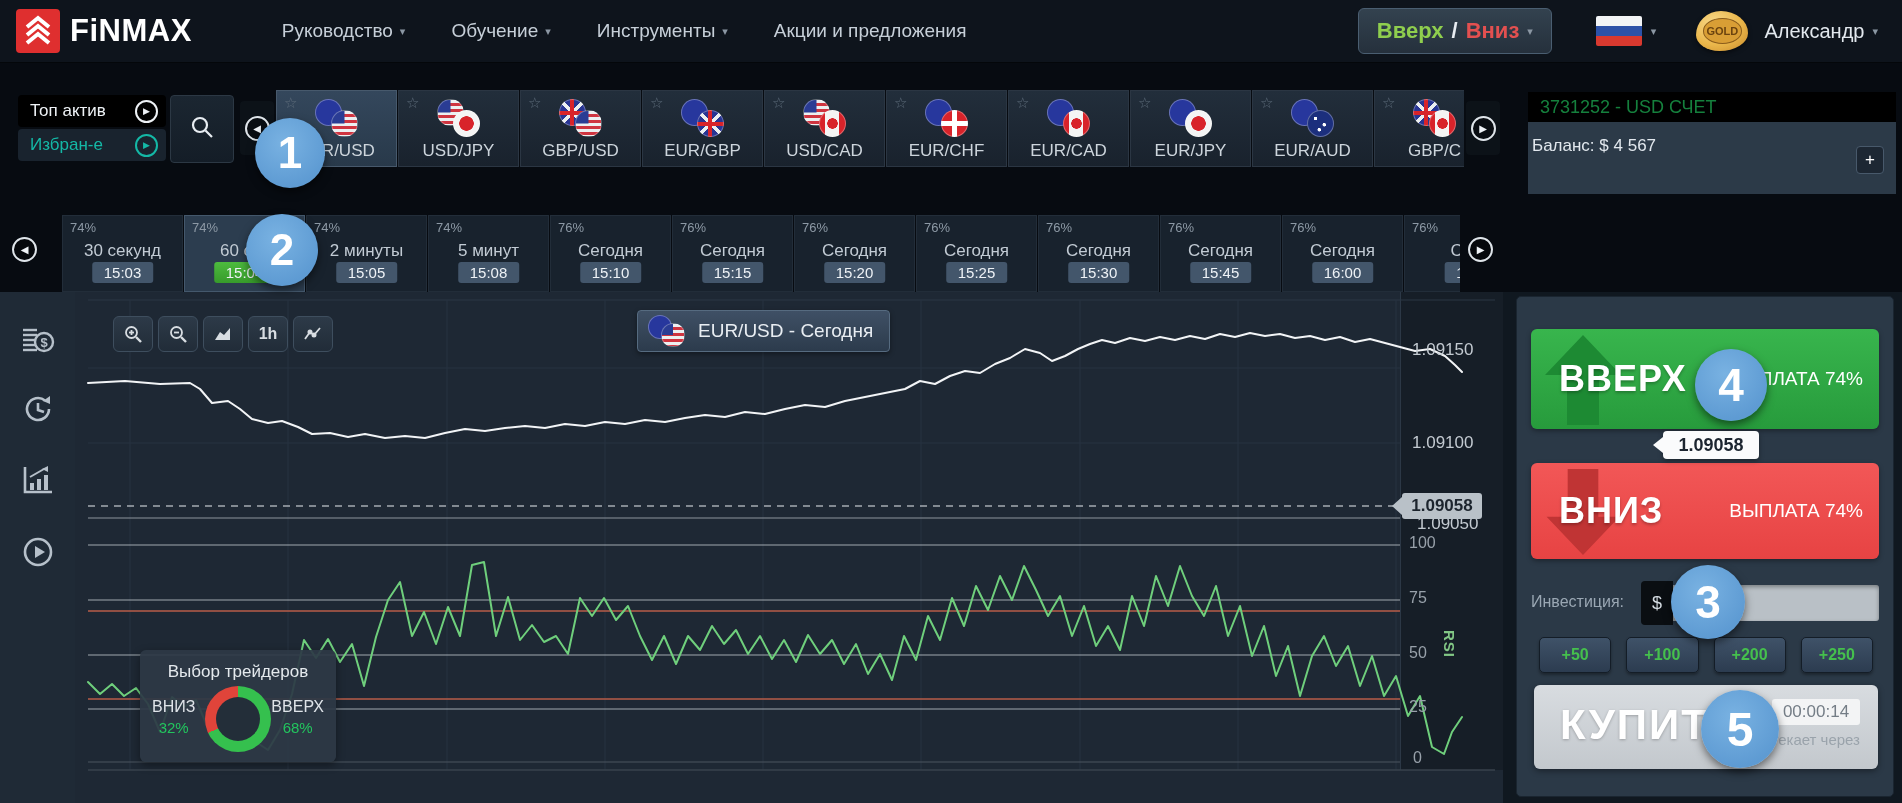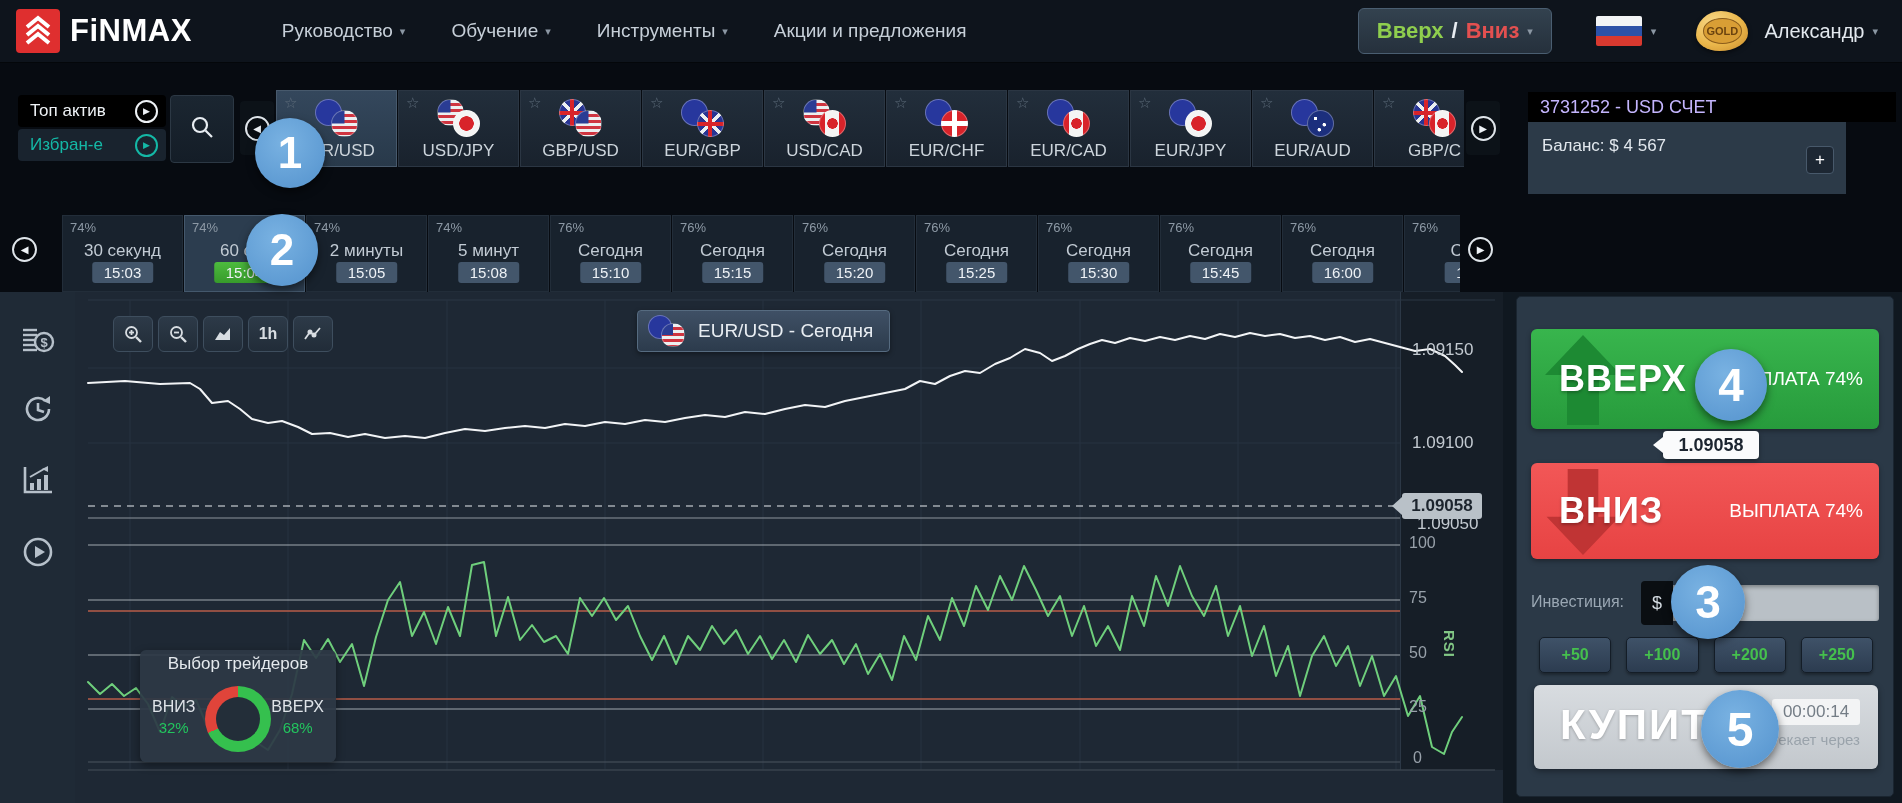--- a/index.html
+++ b/index.html
@@ -64,24 +64,24 @@
                     linear-gradient(-45deg,transparent 45%,#eceff1 45% 55%,transparent 55%),#283593;}
   .f-cad{background:linear-gradient(90deg,#d8232a 0 22%,transparent 22% 78%,#d8232a 78%),
                     radial-gradient(circle at 50% 50%,#d8232a 0 5px,#f4f4f4 5.5px);}
   .f-chf{background:linear-gradient(0deg,transparent 40%,#fff 40% 60%,transparent 60%),
                     linear-gradient(90deg,transparent 40%,#fff 40% 60%,transparent 60%),#d8232a;}
   .f-aud{background:radial-gradient(circle at 30% 30%,#fff 0 1.5px,transparent 2px),
                     radial-gradient(circle at 65% 55%,#fff 0 1.5px,transparent 2px),
                     radial-gradient(circle at 45% 75%,#fff 0 1.5px,transparent 2px),#1c2f7d;}
 
   
-  #account-header{position:absolute;left:1528px;top:92px;width:368px;height:30px;background:#000;color:#c4b5fd;
+  #account-header{position:absolute;left:1528px;top:92px;width:368px;height:30px;background:#000;color:#15803d;
                   font-size:18px;display:flex;align-items:center;padding-left:12px;box-sizing:border-box;}
-  #balance-box{position:absolute;left:1528px;top:122px;width:318px;height:72px;background:#2c3a48;color:#e2e8ee;
-               font-size:17px;padding:11px 14px;box-sizing:border-box;line-height:26px;}
+  #balance-box{position:absolute;left:1528px;top:122px;width:368px;height:72px;background:#2c3a48;color:#e2e8ee;
+               font-size:17px;padding:11px 4px;box-sizing:border-box;line-height:26px;}
   #add-funds{position:absolute;right:12px;top:24px;width:26px;height:26px;background:#1d2733;border:1px solid #48596b;
              border-radius:4px;color:#fff;font-size:17px;display:flex;align-items:center;justify-content:center;cursor:pointer;}
   #deposit-btn{position:absolute;left:1538px;top:243px;width:340px;height:38px;border:none;border-radius:3px;
                background:linear-gradient(#f3ad14,#e29206);color:#fff;font-size:17px;font-weight:bold;letter-spacing:1.5px;
                box-shadow:0 2px 4px rgba(0,0,0,.45);cursor:pointer;font-family:inherit;}
 
   
   #tf-prev{position:absolute;left:12px;top:237px;}
   #tf-next{position:absolute;left:1468px;top:237px;}
   #tf-tabs{position:absolute;left:62px;top:215px;width:1398px;height:77px;display:flex;overflow:hidden;}
@@ -122,21 +122,21 @@
   #cur-price-badge{position:absolute;left:1327px;top:201px;width:80px;height:26px;background:#b9c1c8;border-radius:3px;
                    color:#1c242d;font-weight:bold;font-size:17px;display:flex;align-items:center;justify-content:center;z-index:3;}
   #cur-price-badge::before{content:"";position:absolute;right:100%;top:50%;transform:translateY(-50%);
                    border-top:9px solid transparent;border-bottom:9px solid transparent;border-right:10px solid #b9c1c8;}
   #rsi-name{position:absolute;left:1366px;top:338px;color:#82c785;font-size:15px;font-weight:bold;
             writing-mode:vertical-rl;z-index:2;letter-spacing:1px;}
   #x-axis{position:absolute;left:0;top:481px;width:1428px;height:24px;z-index:2;}
   .xlab{position:absolute;transform:translateX(-50%);color:#939ca5;font-size:16px;white-space:nowrap;}
   #traders{position:absolute;left:65px;top:358px;width:196px;height:112px;background:rgba(45,57,70,.93);
            border-radius:6px;box-shadow:0 3px 8px rgba(0,0,0,.4);z-index:7;}
-  #traders .tc-title{padding-top:4px;text-align:center;font-size:17px;color:#e4e9ed;}
+  #traders .tc-title{padding-top:12px;text-align:center;font-size:17px;color:#e4e9ed;}
   #donut{position:absolute;left:65px;top:36px;width:66px;height:66px;border-radius:50%;}
   #donut::after{content:"";position:absolute;inset:11px;background:#232e39;border-radius:50%;}
   .tc-side{position:absolute;top:46px;text-align:center;color:#dfe4e9;font-size:16px;line-height:21px;}
   .tc-side .pcts{font-size:15px;color:#22c55e;}
   .tc-left{left:12px;} .tc-right{right:12px;}
 
   
   #panel-bg{position:absolute;left:1503px;top:292px;width:399px;height:511px;background:#101820;}
   #trade-card{position:absolute;left:1516px;top:296px;width:378px;height:501px;background:#2b3947;
               border:1px solid #1a2530;border-radius:5px;box-sizing:border-box;}

